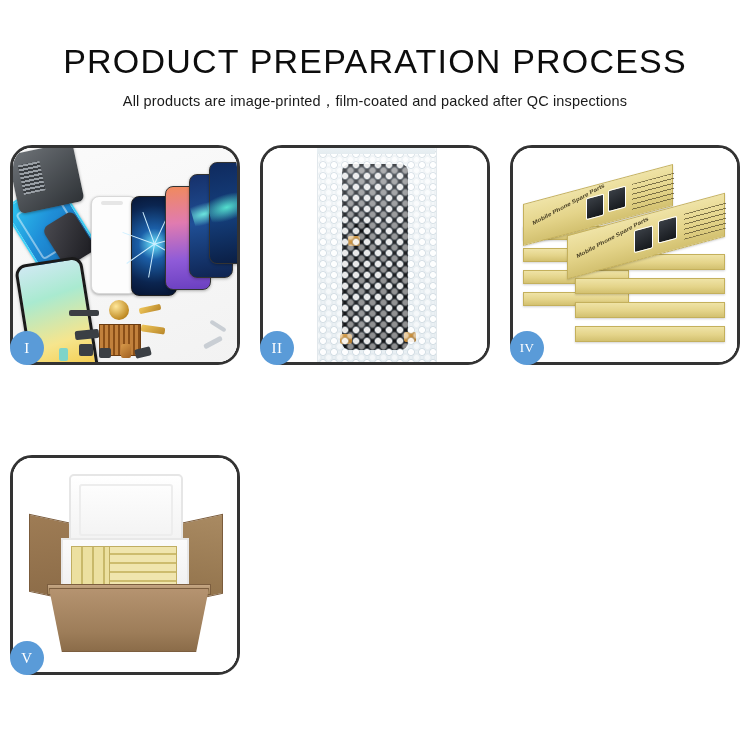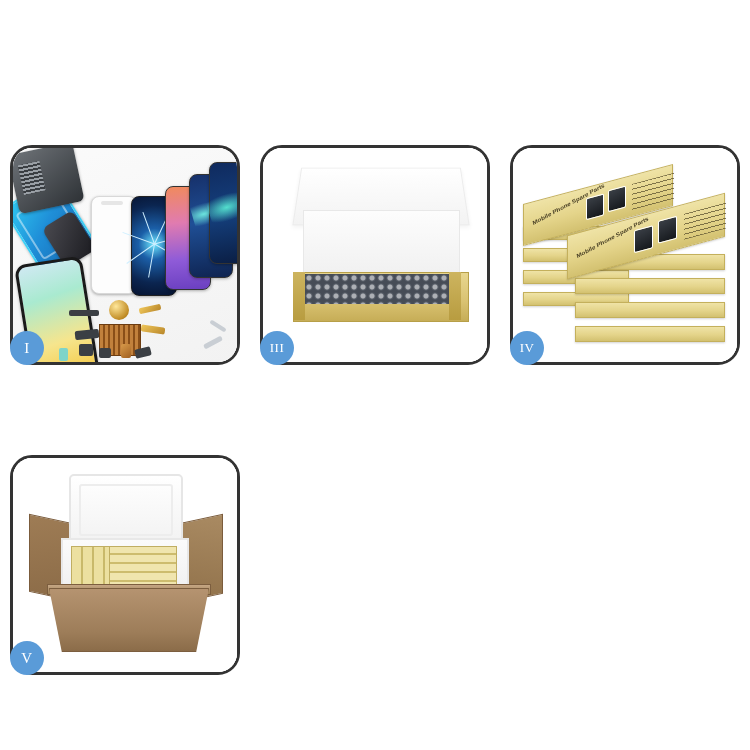--- a/index.html
+++ b/index.html
@@ -358,20 +358,24 @@
   }
   .tape {
     position:absolute; background: rgba(140,112,78,.55);
   }
 </style>
 </head>
 <body>
 
 <div class="page">
 
+  <div class="header">
+    <h1 class="title">PRODUCT PREPARATION PROCESS</h1>
+    <p class="subtitle">All products are image-printed，film-coated and packed after QC inspections</p>
+  </div>
 
   <div class="grid">
 
     <div class="card">
       <div class="card-inner">
         <div class="scene p1">
           <div class="phone ph-a"></div>
           <div class="phone ph-b"></div>
           <div class="phone ph-white"></div>
           <div class="phone ph-c">
@@ -402,36 +406,40 @@
           <div class="chip" style="left:46px; top:200px; width:9px; height:13px; background:#7fd4c9;"></div>
           <div class="chip" style="left:190px; top:192px; width:20px; height:5px; transform:rotate(-28deg); background:#c9ced4;"></div>
           <div class="chip" style="left:196px; top:176px; width:18px; height:4px; transform:rotate(32deg); background:#c9ced4;"></div>
         </div>
       </div>
       <div class="badge">
         <span>I</span>
       </div>
     </div>
 
-
     <div class="card">
       <div class="card-inner">
-        <div class="scene p3">
-          <div class="lid-back"></div>
-          <div class="lid-front"></div>
-          <div class="box3-body"></div>
-          <div class="box3-fill"></div>
-          <div class="box3-lipL"></div>
-          <div class="box3-lipR"></div>
+        <div class="scene p2">
+          <div class="wrap-bag">
+            <div class="screen-inside"></div>
+            <div class="flex-tab" style="left:34px; top:6px;"></div>
+            <div class="flex-tab" style="left:30px; top:98px;"></div>
+            <div class="flex-tab" style="left:22px; top:196px;"></div>
+            <div class="flex-tab" style="left:86px; top:194px;"></div>
+            <div class="bubbles"></div>
+            <div class="bubbles offset"></div>
+          </div>
+          <div class="bag-seal"></div>
         </div>
       </div>
-      <div class="badge wide">
-        <span>III</span>
+      <div class="badge">
+        <span>II</span>
       </div>
     </div>
+
 
     <div class="card">
       <div class="card-inner">
         <div class="scene p4">
           <div class="stack">
 
             <div class="sbox" style="left:4px; top:118px; width:104px; height:12px;"></div>
             <div class="sbox" style="left:4px; top:96px; width:104px; height:12px;"></div>
             <div class="sbox" style="left:4px; top:74px; width:104px; height:12px;"></div>
             <div class="sbox" style="left:4px; top:52px; width:104px; height:12px;"></div>

